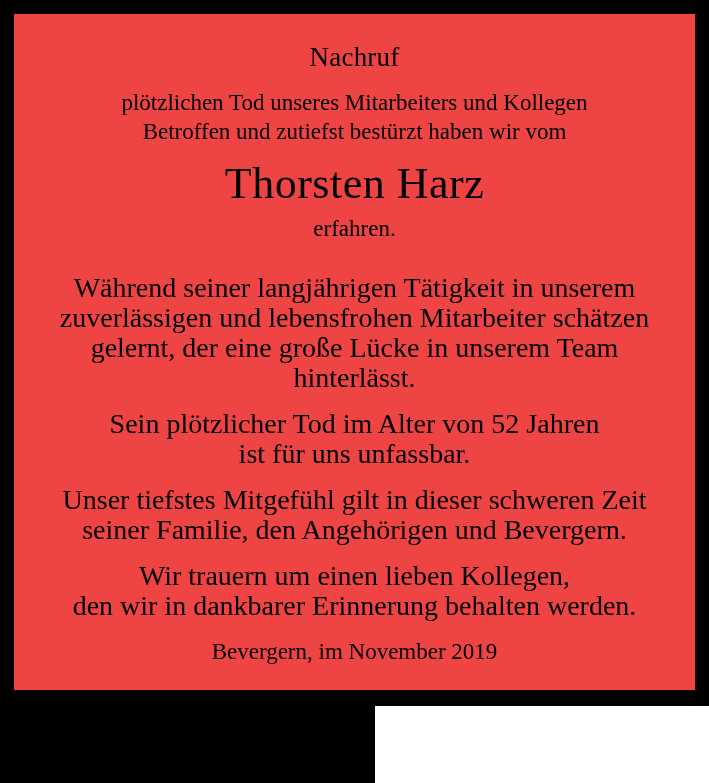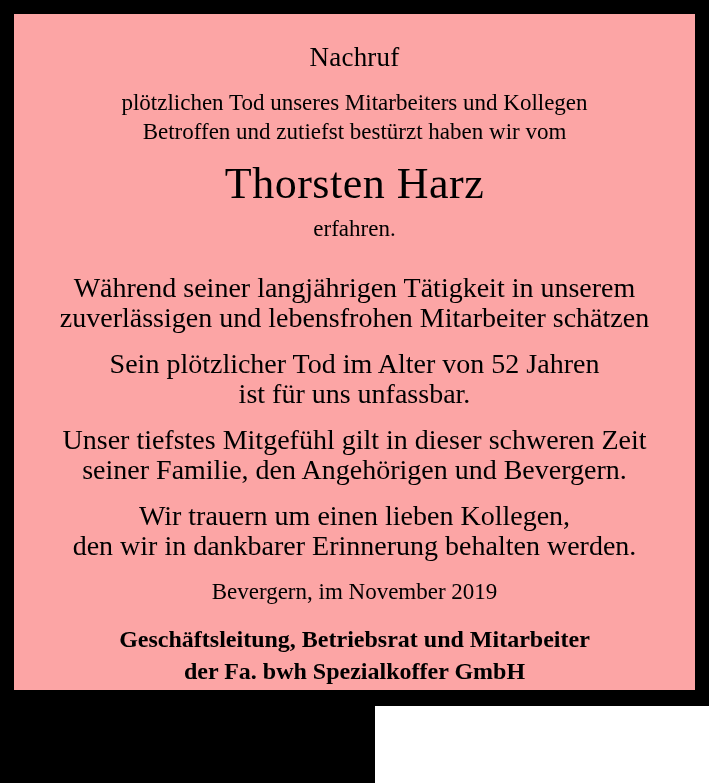--- a/index.html
+++ b/index.html
@@ -18,21 +18,21 @@
     width: 709px;
     height: 783px;
     background: #000000;
   }
   .obituary-card {
     position: absolute;
     left: 14px;
     top: 14px;
     width: 681px;
     height: 676px;
-    background: #fca5a5;
+    background: #ef4444;
     box-sizing: border-box;
     padding: 26px 18px 10px 18px;
     text-align: center;
     color: #000000;
   }
   .bottom-white-block {
     position: absolute;
     left: 375px;
     top: 706px;
     width: 334px;
@@ -104,20 +104,21 @@
       <span class="line">Betroffen und zutiefst bestürzt haben wir vom</span>
     </div>
 
     <div class="deceased-name">Thorsten Harz</div>
 
     <div class="erfahren">erfahren.</div>
 
     <div class="paragraph">
       <span class="line">Während seiner langjährigen Tätigkeit in unserem</span>
       <span class="line">zuverlässigen und lebensfrohen Mitarbeiter schätzen</span>
+      <span class="line">gelernt, der eine große Lücke in unserem Team hinterlässt.</span>
     </div>
 
     <div class="paragraph">
       <span class="line">Sein plötzlicher Tod im Alter von 52 Jahren</span>
       <span class="line">ist für uns unfassbar.</span>
     </div>
 
     <div class="paragraph">
       <span class="line">Unser tiefstes Mitgefühl gilt in dieser schweren Zeit</span>
       <span class="line">seiner Familie, den Angehörigen und Bevergern.</span>

